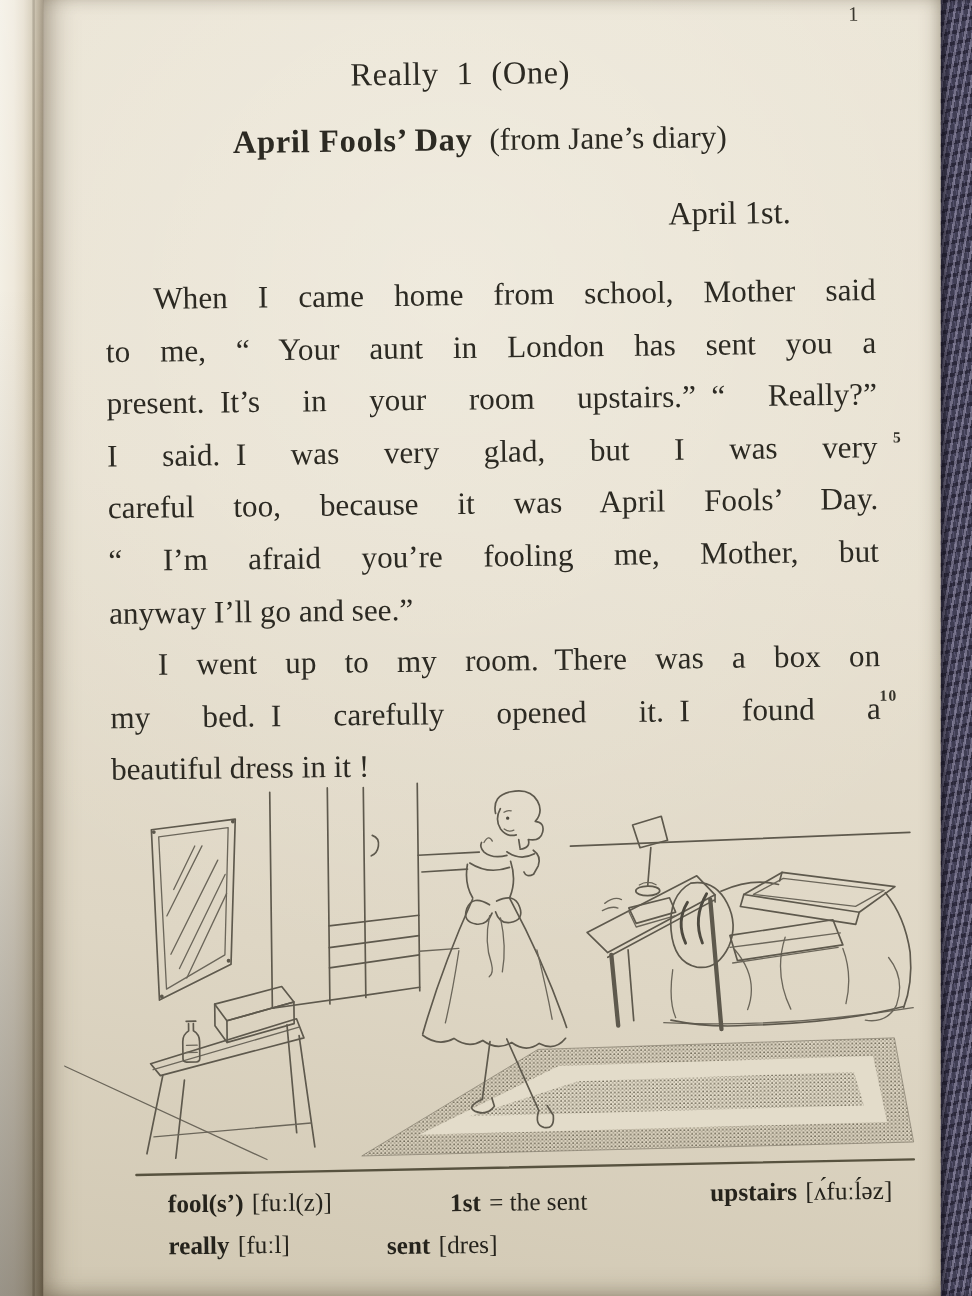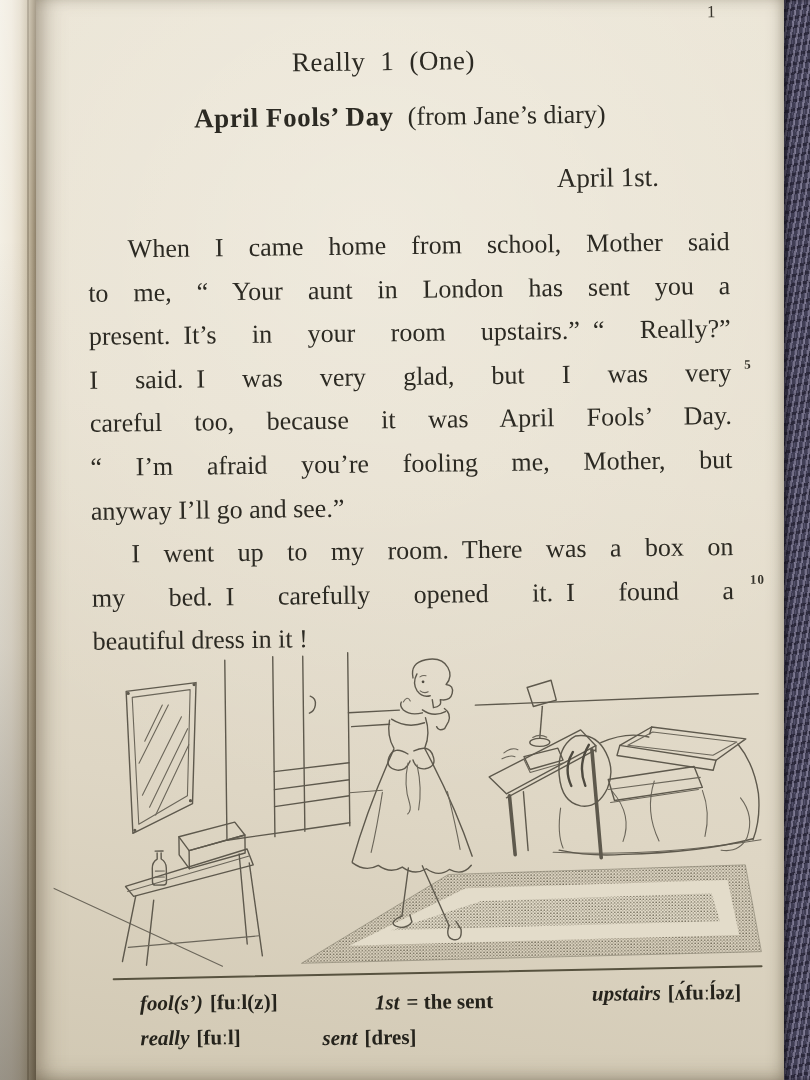--- a/index.html
+++ b/index.html
@@ -48,25 +48,25 @@
   .h2{left:198px;top:101px;font-size:26px;white-space:nowrap;}
   .h2 .ttl{font-weight:bold;font-size:27px;letter-spacing:.6px;}
   .h2 .sub{margin-left:14px;}
   .date{left:560px;top:165px;width:150px;font-size:27px;white-space:nowrap;}
   .bodytext{left:90px;top:224px;width:642px;font-size:26px;line-height:43.6px;}
   .bl{margin:0;}
   .j{text-align:justify;text-align-last:justify;}
   .ind{text-indent:40px;}
   .mnum{font-size:13px;font-weight:bold;color:#35332b;letter-spacing:1px;}
   .m5{left:745px;top:361px;}
-  .m10{left:748px;top:576px;}
+  .m10{left:731px;top:576px;}
   .vrule{left:106px;top:972px;width:650px;height:2px;background:#57523f;transform:rotate(-0.45deg);border-radius:2px;}
   .ventry{font-size:21px;white-space:nowrap;color:#25231c;}
-  .ventry .w{font-weight:bold;font-style:italic;}
-  .ventry .r{margin-left:7px;font-weight:bold;}
+  .ventry .w{font-weight:bold;}
+  .ventry .r{margin-left:7px;}
   .v-fool{left:133px;top:988px;}
   .v-first{left:368px;top:990px;}
   .v-up{left:585px;top:984px;}
   .v-really{left:133px;top:1023px;}
   .v-dress{left:315px;top:1025px;}
   .illo{left:48px;top:642px;width:720px;height:330px;}
   svg .ln{fill:none;stroke:#5e594d;stroke-width:1.4;stroke-linecap:round;stroke-linejoin:round;}
   svg .thick{stroke-width:3.6;}
   svg .soft{stroke-width:1.1;stroke:#6b665a;}
   svg .dark{stroke-width:2.4;stroke:#4e4a40;}

